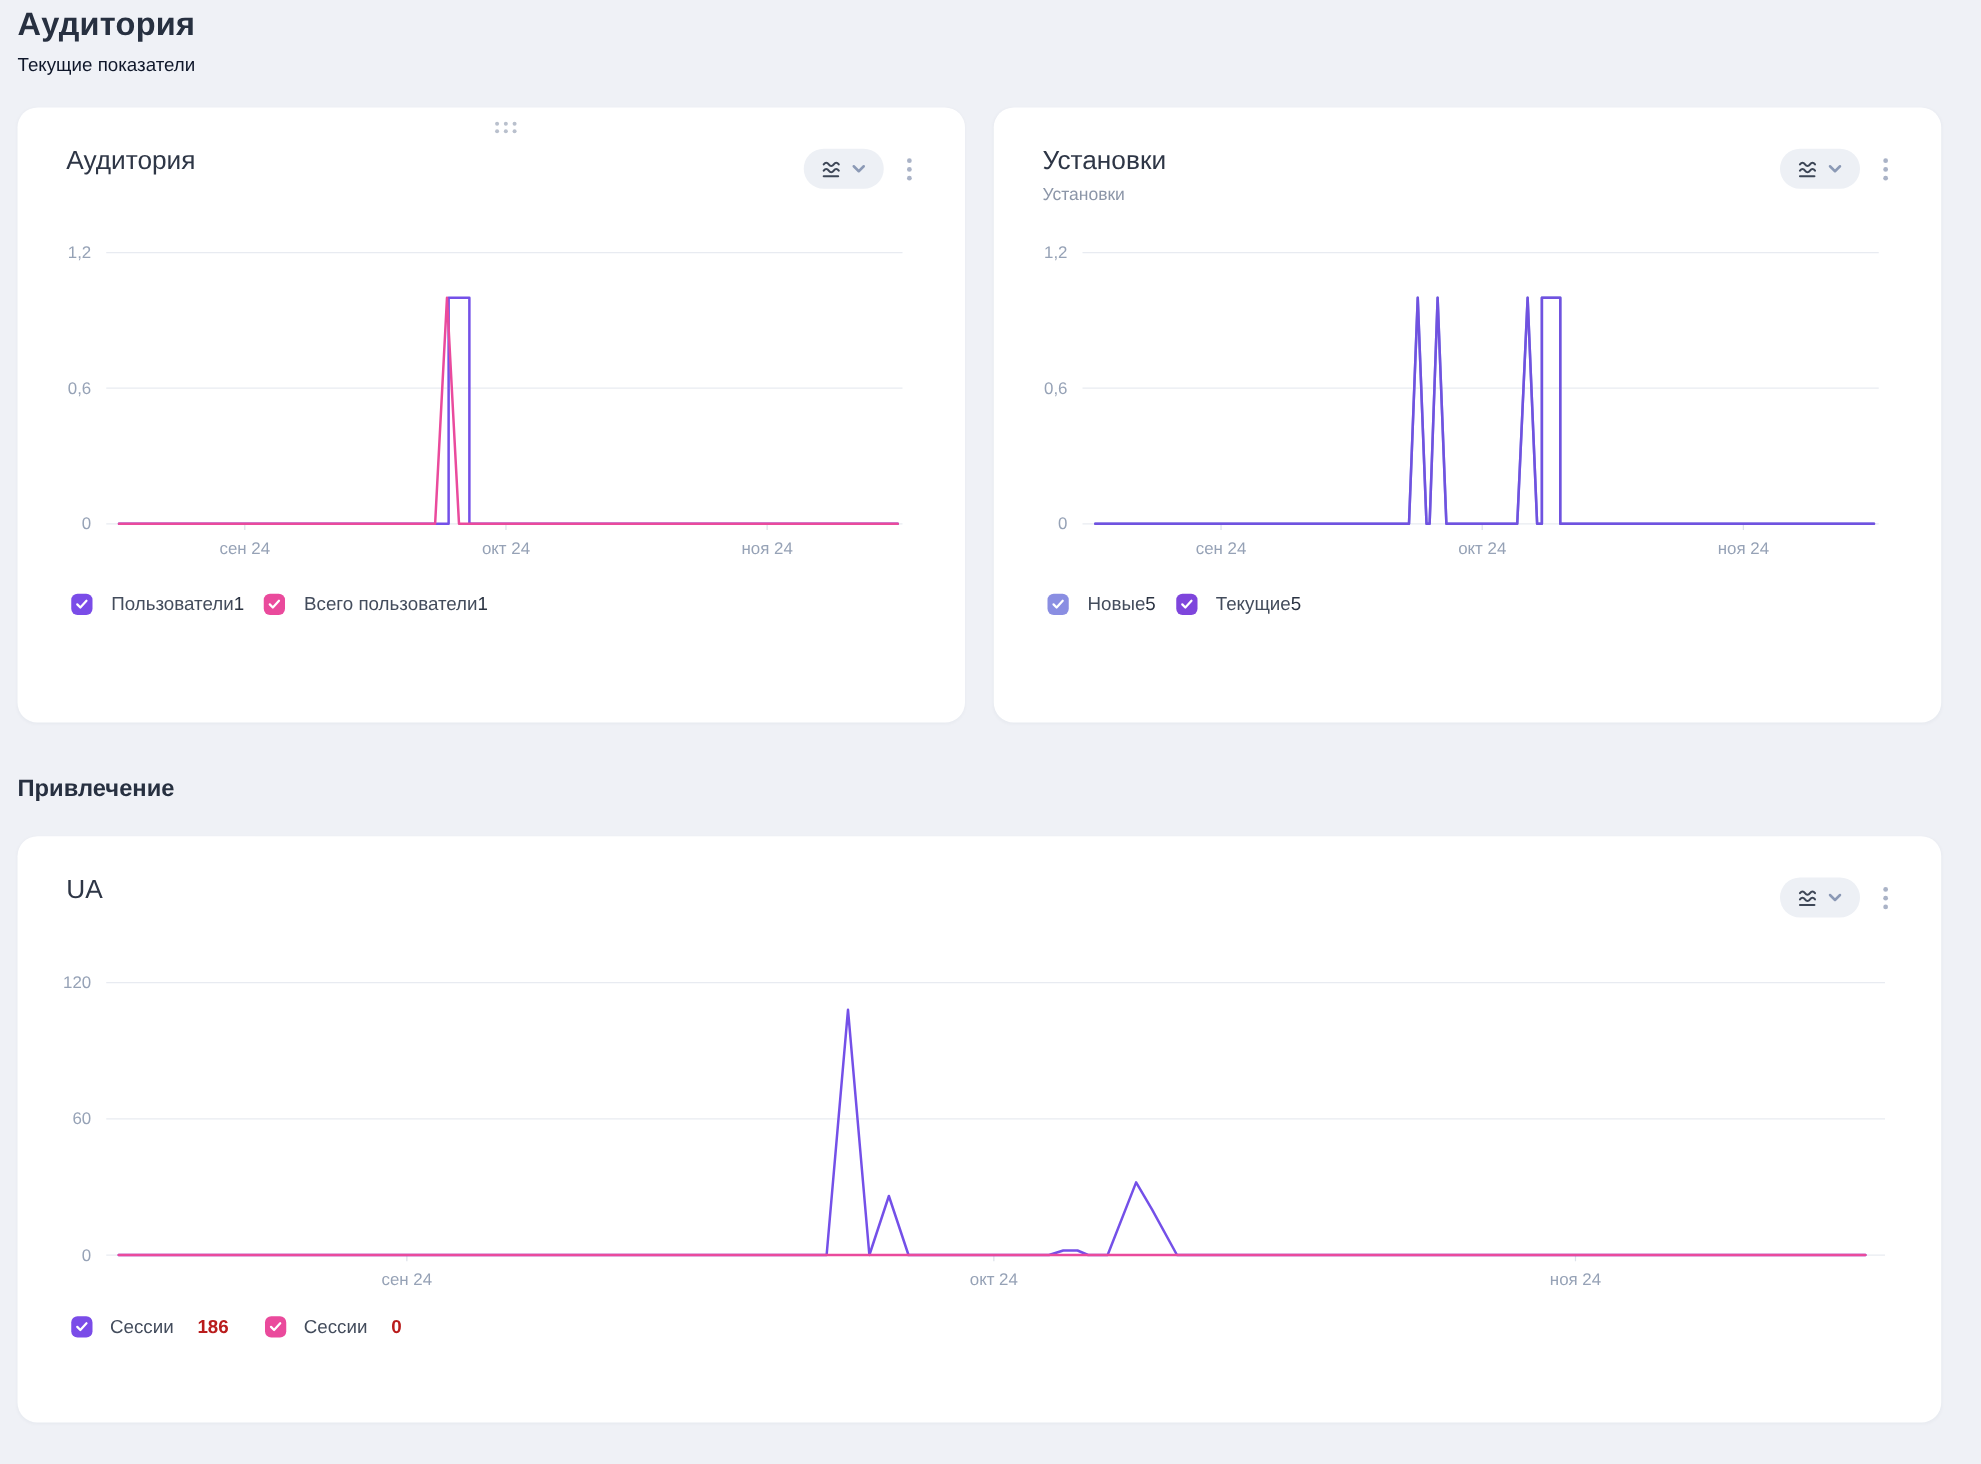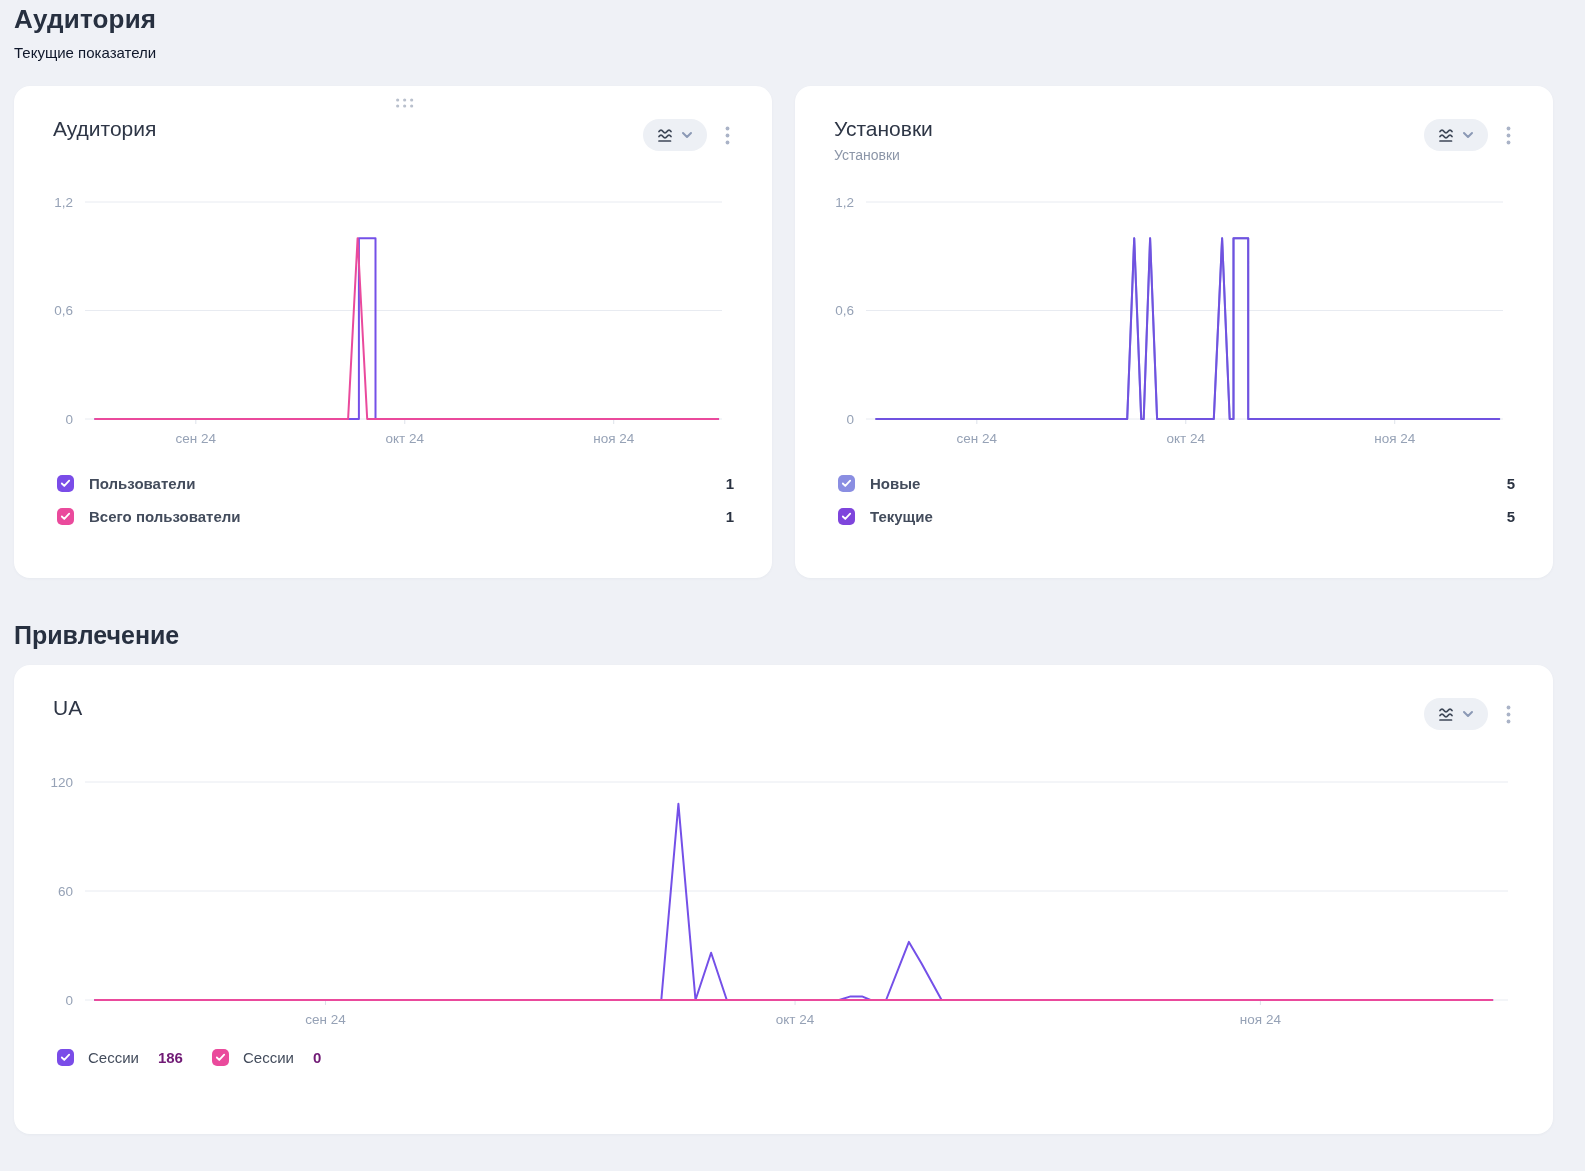--- a/index.html
+++ b/index.html
@@ -11,46 +11,46 @@
     padding:4px 18px 0 14px;
   }
   .page-title { font-size:26px; font-weight:700; color:#273040; letter-spacing:.2px; }
   .page-subtitle { margin-top:9px; font-size:15px; color:#0f172a; }
   .cards-row { display:flex; gap:23px; margin-top:25px; }
   .card {
     background:#fff; border-radius:16px; position:relative;
     box-shadow:0 1px 3px rgba(30,40,80,.04);
   }
   .card.half { width:758px; height:492px; }
-  .card.wide { width:1539px; height:469px; margin-top:15px; }
+  .card.wide { width:1539px; height:469px; margin-top:26px; }
   .card-header { height:93px; padding:31px 40px 0 39px; }
   .card-title { font-size:21px; font-weight:500; color:#2e3646; }
   .card-subtitle { margin-top:6px; font-size:14px; color:#8c96a8; }
   .card-actions { position:absolute; top:33px; right:40px; display:flex; align-items:center; gap:16px; }
   .pill-btn {
     width:64px; height:32px; border-radius:16px; background:#edf0f5; border:none;
     display:flex; align-items:center; justify-content:center; gap:6px; cursor:pointer;
   }
   .kebab-btn { background:none; border:none; cursor:pointer; display:flex; padding:2px; }
   .drag-handle { position:absolute; top:9px; left:50%; transform:translateX(3%); cursor:grab; }
   svg.chart { display:block; width:100%; }
   svg.chart text { font-family:"Liberation Sans","DejaVu Sans",sans-serif; font-size:13.5px; fill:#96a2b6; }
-  .legend-col { padding:24px 38px 0 43px; display:flex; flex-direction:column; gap:16px;font-weight:bold; }
+  .legend-col { padding:24px 20px 0 43px; display:flex; flex-direction:row; gap:16px; }
   .legend-row { display:flex; align-items:center; }
   .checkbox {
     width:17px; height:17px; border-radius:5px; display:inline-flex;
     align-items:center; justify-content:center; flex:0 0 auto; cursor:pointer;
   }
   .legend-label { margin-left:15px; font-size:15px; color:#434c5c; }
   .legend-value { margin-left:auto; font-size:15px; color:#2b3342; }
   .legend-inline { padding:19px 0 0 43px; display:flex; align-items:flex-start; }
   .legend-inline .legend-label { margin-left:14px; }
-  .legend-inline .inline-value { margin-left:19px; font-size:15px; font-weight:700; color:#701a75; }
+  .legend-inline .inline-value { margin-left:19px; font-size:15px; font-weight:700; color:#b91c1c; }
   .inline-gap { width:29px; }
-  .section-title { margin-top:43px; font-size:25px; font-weight:700; color:#273040; }
+  .section-title { margin-top:43px; font-size:19px; font-weight:700; color:#273040; }
 </style>
 </head>
 <body>
 
 <div class="page-title">Аудитория</div>
 <div class="page-subtitle">Текущие показатели</div>
 
 <div class="cards-row">
 
   <div class="card half">

